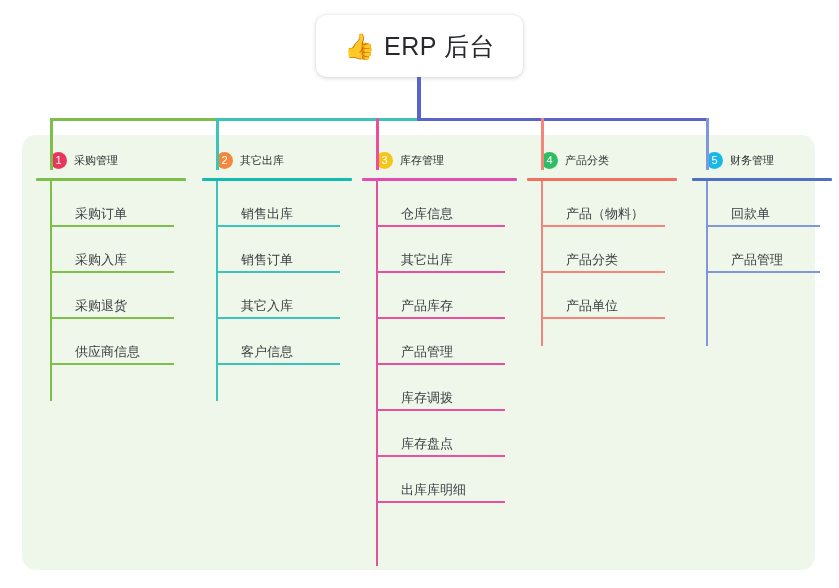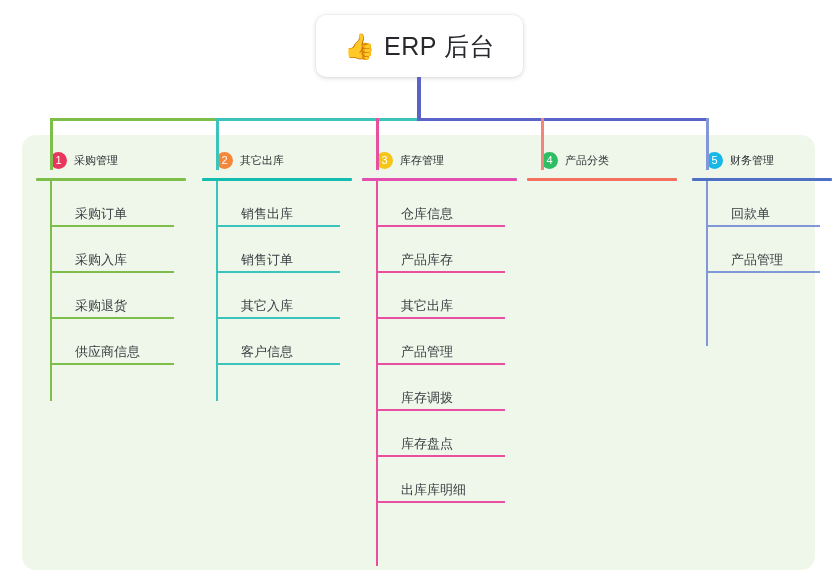--- a/index.html
+++ b/index.html
@@ -182,26 +182,26 @@
         </div>
         <div class="col-rule" style="background: rgb(226, 79, 176); width: 155px;"></div>
         <div class="items">
           <div class="spine" style="background: rgb(232, 80, 159); height: 385px;"></div>
           <div class="item">
             <span class="item-label">仓库信息</span>
             <div class="item-rule" style="background: rgb(232, 80, 159); width: 113px;"></div>
             <div class="elbow" style="background: rgb(232, 80, 159);"></div>
           </div>
           <div class="item">
+            <span class="item-label">其它出库</span>
+            <div class="item-rule" style="background: rgb(232, 80, 159); width: 113px;"></div>
+            <div class="elbow" style="background: rgb(232, 80, 159);"></div>
+          </div>
+          <div class="item">
             <span class="item-label">产品库存</span>
-            <div class="item-rule" style="background: rgb(232, 80, 159); width: 113px;"></div>
-            <div class="elbow" style="background: rgb(232, 80, 159);"></div>
-          </div>
-          <div class="item">
-            <span class="item-label">其它出库</span>
             <div class="item-rule" style="background: rgb(232, 80, 159); width: 113px;"></div>
             <div class="elbow" style="background: rgb(232, 80, 159);"></div>
           </div>
           <div class="item">
             <span class="item-label">产品管理</span>
             <div class="item-rule" style="background: rgb(232, 80, 159); width: 113px;"></div>
             <div class="elbow" style="background: rgb(232, 80, 159);"></div>
           </div>
           <div class="item">
             <span class="item-label">库存调拨</span>
@@ -219,20 +219,38 @@
             <div class="elbow" style="background: rgb(232, 80, 159);"></div>
           </div>
         </div>
       </div>
       <div class="col" style="left: 527px; width: 150px;">
         <div class="col-head">
           <span class="badge" style="background: rgb(45, 189, 99);">4</span>
           <span class="col-title">产品分类</span>
         </div>
         <div class="col-rule" style="background: rgb(244, 112, 95); width: 150px;"></div>
+        <div class="items">
+          <div class="spine" style="background: rgb(244, 133, 122); height: 165px;"></div>
+          <div class="item">
+            <span class="item-label">产品（物料）</span>
+            <div class="item-rule" style="background: rgb(244, 133, 122); width: 108px;"></div>
+            <div class="elbow" style="background: rgb(244, 133, 122);"></div>
+          </div>
+          <div class="item">
+            <span class="item-label">产品分类</span>
+            <div class="item-rule" style="background: rgb(244, 133, 122); width: 108px;"></div>
+            <div class="elbow" style="background: rgb(244, 133, 122);"></div>
+          </div>
+          <div class="item">
+            <span class="item-label">产品单位</span>
+            <div class="item-rule" style="background: rgb(244, 133, 122); width: 108px;"></div>
+            <div class="elbow" style="background: rgb(244, 133, 122);"></div>
+          </div>
+        </div>
       </div>
       <div class="col" style="left: 692px; width: 140px;">
         <div class="col-head">
           <span class="badge" style="background: rgb(23, 184, 232);">5</span>
           <span class="col-title">财务管理</span>
         </div>
         <div class="col-rule" style="background: rgb(79, 111, 196); width: 140px;"></div>
         <div class="items">
           <div class="spine" style="background: rgb(129, 152, 216); height: 165px;"></div>
           <div class="item">

